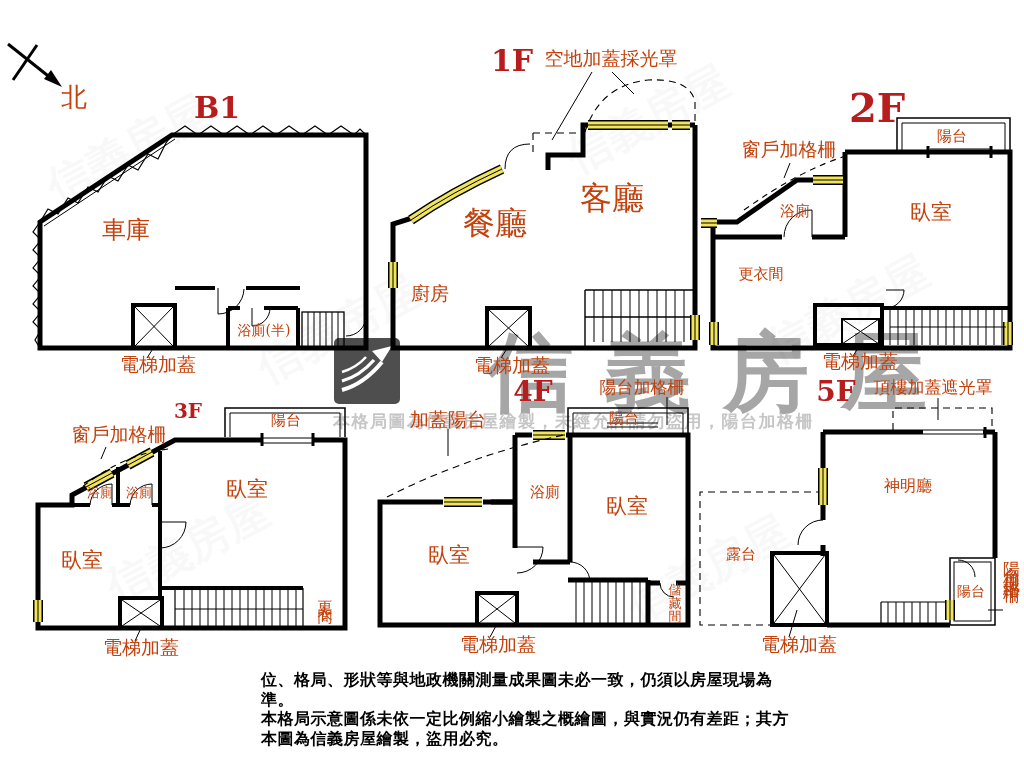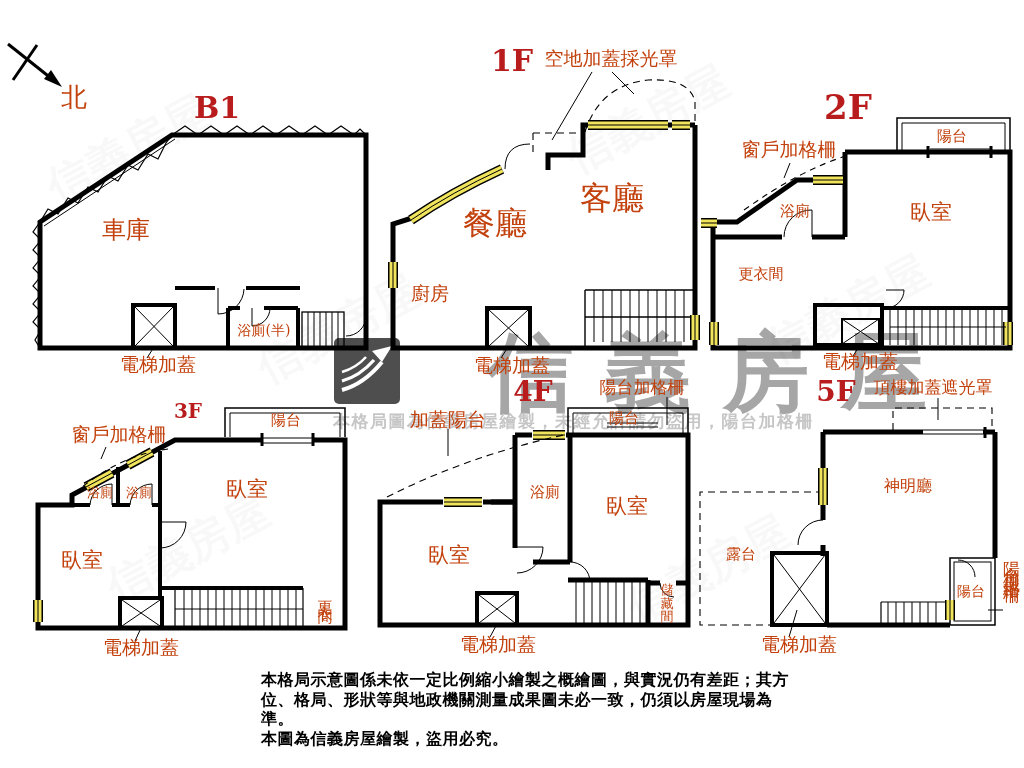--- a/index.html
+++ b/index.html
@@ -13,21 +13,21 @@
   #wm-logo{position:absolute;left:334px;top:338px;width:66px;height:66px;background:#4e4e4e;border-radius:5px;}
   #wm-brand{position:absolute;left:487px;top:329px;font-size:86px;line-height:1;font-weight:700;
          letter-spacing:32px;color:rgba(112,112,112,0.62);white-space:nowrap;}
   #wm-notice{position:absolute;left:333px;top:410px;font-size:17px;color:#c6c6c6;
          letter-spacing:1.5px;white-space:nowrap;font-weight:600;}
   .lbl{position:absolute;transform:translate(-50%,-50%);color:#c2410c;white-space:nowrap;z-index:4;
        font-weight:400;text-align:center;line-height:1.05;}
   .title{position:absolute;transform:translate(-50%,-50%);color:#b91c1c;z-index:4;font-weight:600;
        font-family:"DejaVu Serif","Liberation Serif",serif;}
   .vert{writing-mode:vertical-rl;letter-spacing:5px;white-space:normal;}
-  .wrap2{white-space:normal;width:20px;}
+  .wrap2{white-space:normal;width:20px;margin-left:8px;}
   #disclaimer{position:absolute;left:261px;top:670px;width:540px;z-index:4;color:#000;
        font-size:16px;line-height:19.5px;font-weight:600;letter-spacing:0.5px;}
 </style>
 </head>
 <body>
 
 <div id="stage">
 
   <div id="tilewm">
     <span style="left:40px;top:120px">信義房屋</span>
@@ -215,21 +215,21 @@
   <div class="lbl" style="left:264px;top:330px;font-size:14px">浴廁(半)</div>
   <div class="lbl" style="left:158px;top:365px;font-size:19px">電梯加蓋</div>
 
   <div class="title" style="left:512px;top:60px;font-size:30px">1F</div>
   <div class="lbl" style="left:611px;top:59px;font-size:19px">空地加蓋採光罩</div>
   <div class="lbl" style="left:612px;top:199px;font-size:32px">客廳</div>
   <div class="lbl" style="left:495px;top:224px;font-size:32px">餐廳</div>
   <div class="lbl" style="left:430px;top:294px;font-size:19px">廚房</div>
   <div class="lbl" style="left:512px;top:366px;font-size:19px">電梯加蓋</div>
 
-  <div class="title" style="left:848px;top:107px;font-size:34px">2F</div>
+  <div class="title" style="left:877px;top:107px;font-size:40px">2F</div>
   <div class="lbl" style="left:789px;top:150px;font-size:19px">窗戶加格柵</div>
   <div class="lbl" style="left:952px;top:137px;font-size:15px">陽台</div>
   <div class="lbl" style="left:795px;top:212px;font-size:15px">浴廁</div>
   <div class="lbl" style="left:931px;top:212px;font-size:21px">臥室</div>
   <div class="lbl" style="left:761px;top:275px;font-size:15px">更衣間</div>
   <div class="lbl" style="left:860px;top:362px;font-size:19px">電梯加蓋</div>
 
   <div class="title" style="left:188px;top:411px;font-size:20px">3F</div>
   <div class="lbl" style="left:119px;top:435px;font-size:19px">窗戶加格柵</div>
   <div class="lbl" style="left:286px;top:421px;font-size:15px">陽台</div>
@@ -252,18 +252,18 @@
 
   <div class="title" style="left:836px;top:391px;font-size:28px">5F</div>
   <div class="lbl" style="left:933px;top:388px;font-size:17px">頂樓加蓋遮光罩</div>
   <div class="lbl" style="left:908px;top:486px;font-size:16px">神明廳</div>
   <div class="lbl" style="left:741px;top:555px;font-size:15px">露台</div>
   <div class="lbl" style="left:971px;top:591px;font-size:14px">陽台</div>
   <div class="lbl vert" style="left:1011px;top:563px;font-size:17px">陽台加鐵格柵</div>
   <div class="lbl" style="left:799px;top:645px;font-size:19px">電梯加蓋</div>
 
   <div id="disclaimer">
+    <div>位、格局、形狀等與地政機關測量成果圖未必一致，仍須以房屋現場為準。</div>
     <div>本格局示意圖係未依一定比例縮小繪製之概繪圖，與實況仍有差距；其方</div>
-    <div>位、格局、形狀等與地政機關測量成果圖未必一致，仍須以房屋現場為準。</div>
     <div>本圖為信義房屋繪製，盜用必究。</div>
   </div>
 
 </div>
 
 </body></html>

